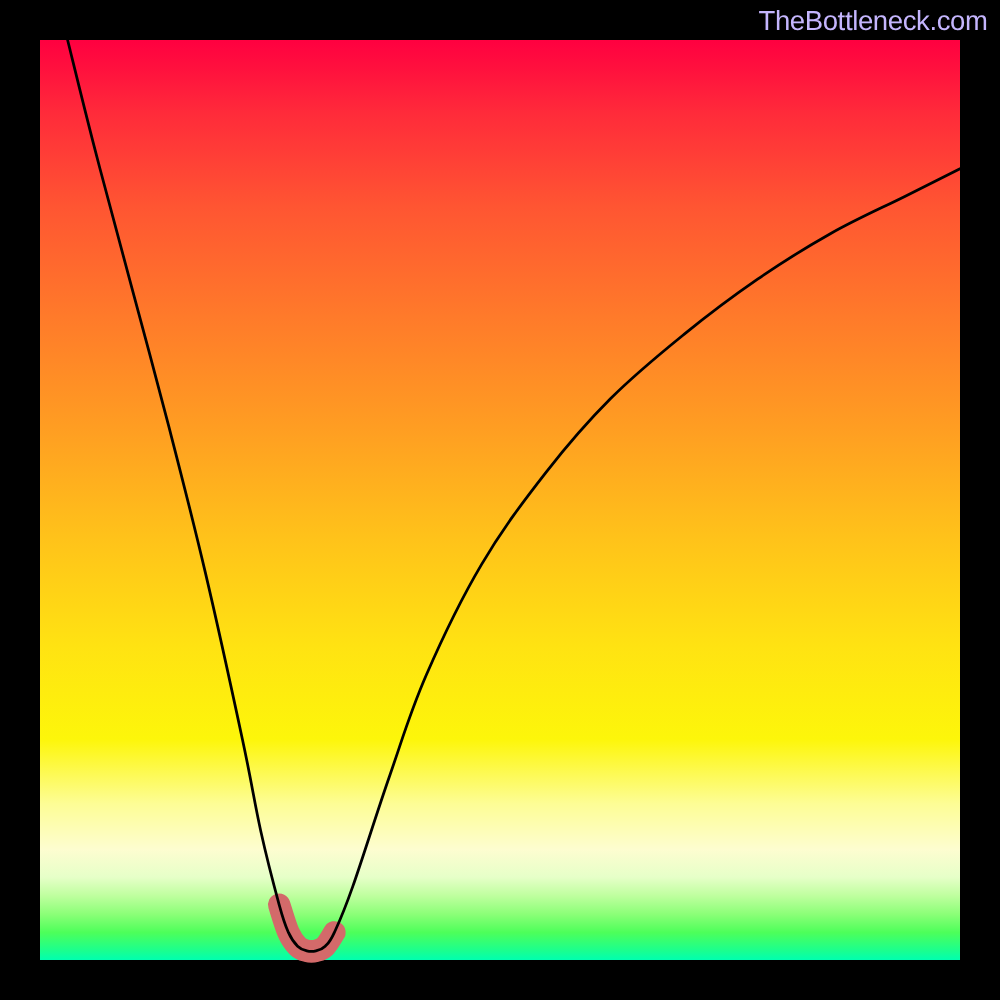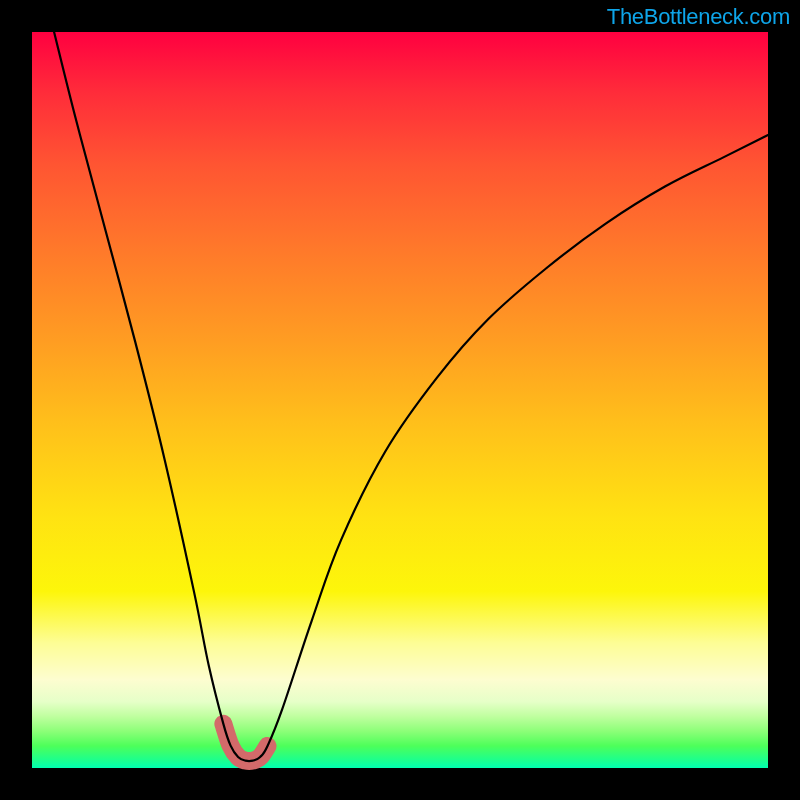--- a/index.html
+++ b/index.html
@@ -43,21 +43,21 @@
       #1aff8f 99%,
       #00ffb0 100%
     );
   }
   .watermark {
     position: absolute;
     top: 4px;
     right: 10px;
     font-family: Arial, Helvetica, sans-serif;
     font-size: 22px;
-    color: #0ea5e9;
+    color: #c4b5fd;
     letter-spacing: -0.3px;
     user-select: none;
   }
   svg.curve {
     position: absolute;
     left: 0;
     top: 0;
     width: 736px;
     height: 736px;
     overflow: visible;

